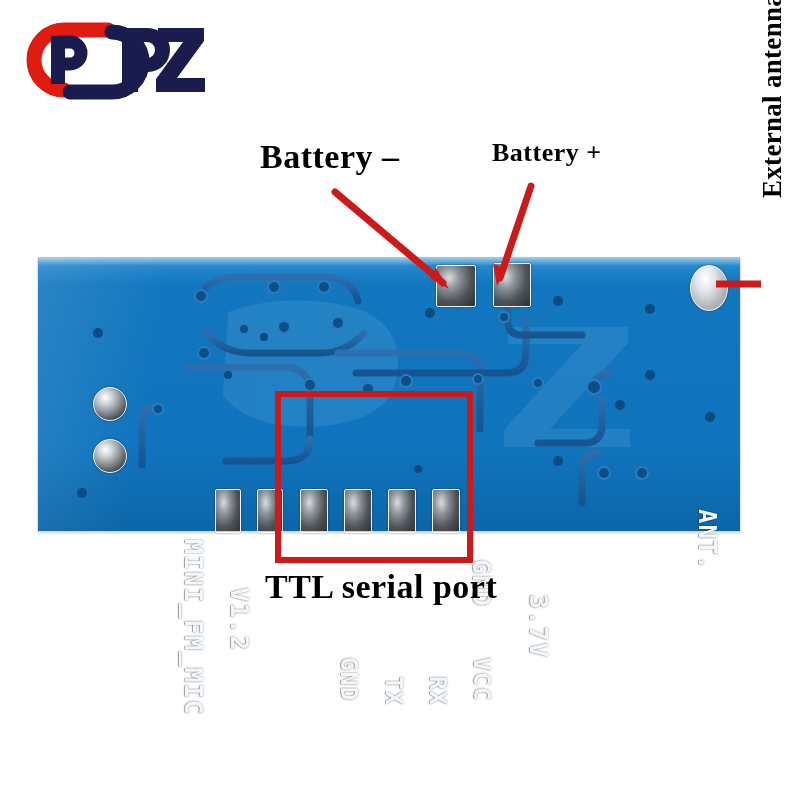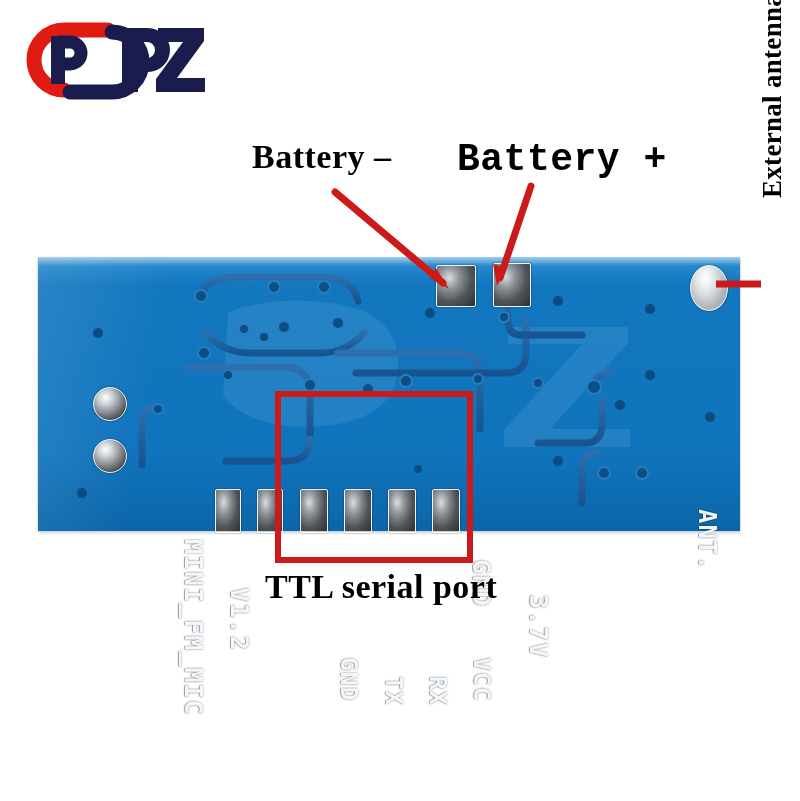--- a/index.html
+++ b/index.html
@@ -112,22 +112,22 @@
   }
 
   
   .anno {
     position: absolute;
     color: #000000;
     font-family: "Liberation Serif", serif;
     font-weight: bold;
     white-space: nowrap;
   }
-  #label-battery-neg { left: 252px; top: 138px; font-size: 34px; letter-spacing: 0.5px; }
-  #label-battery-pos { left: 457px; top: 138px; font-size: 38px; letter-spacing: 0.5px; font-family: Liberation Mono, monospace; }
+  #label-battery-neg { left: 260px; top: 138px; font-size: 34px; letter-spacing: 0.5px; }
+  #label-battery-pos { left: 492px; top: 138px; font-size: 26px; letter-spacing: 0.5px; }
   #label-ttl         { left: 240px; top: 568px; font-size: 34px; letter-spacing: 0.5px; margin-left: 25px; }
   #label-ext-antenna {
     left: 757px;
     top: 198px;
     font-size: 27px;
     letter-spacing: 0.3px;
     transform: rotate(-90deg);
     transform-origin: 0 0;
   }
 

